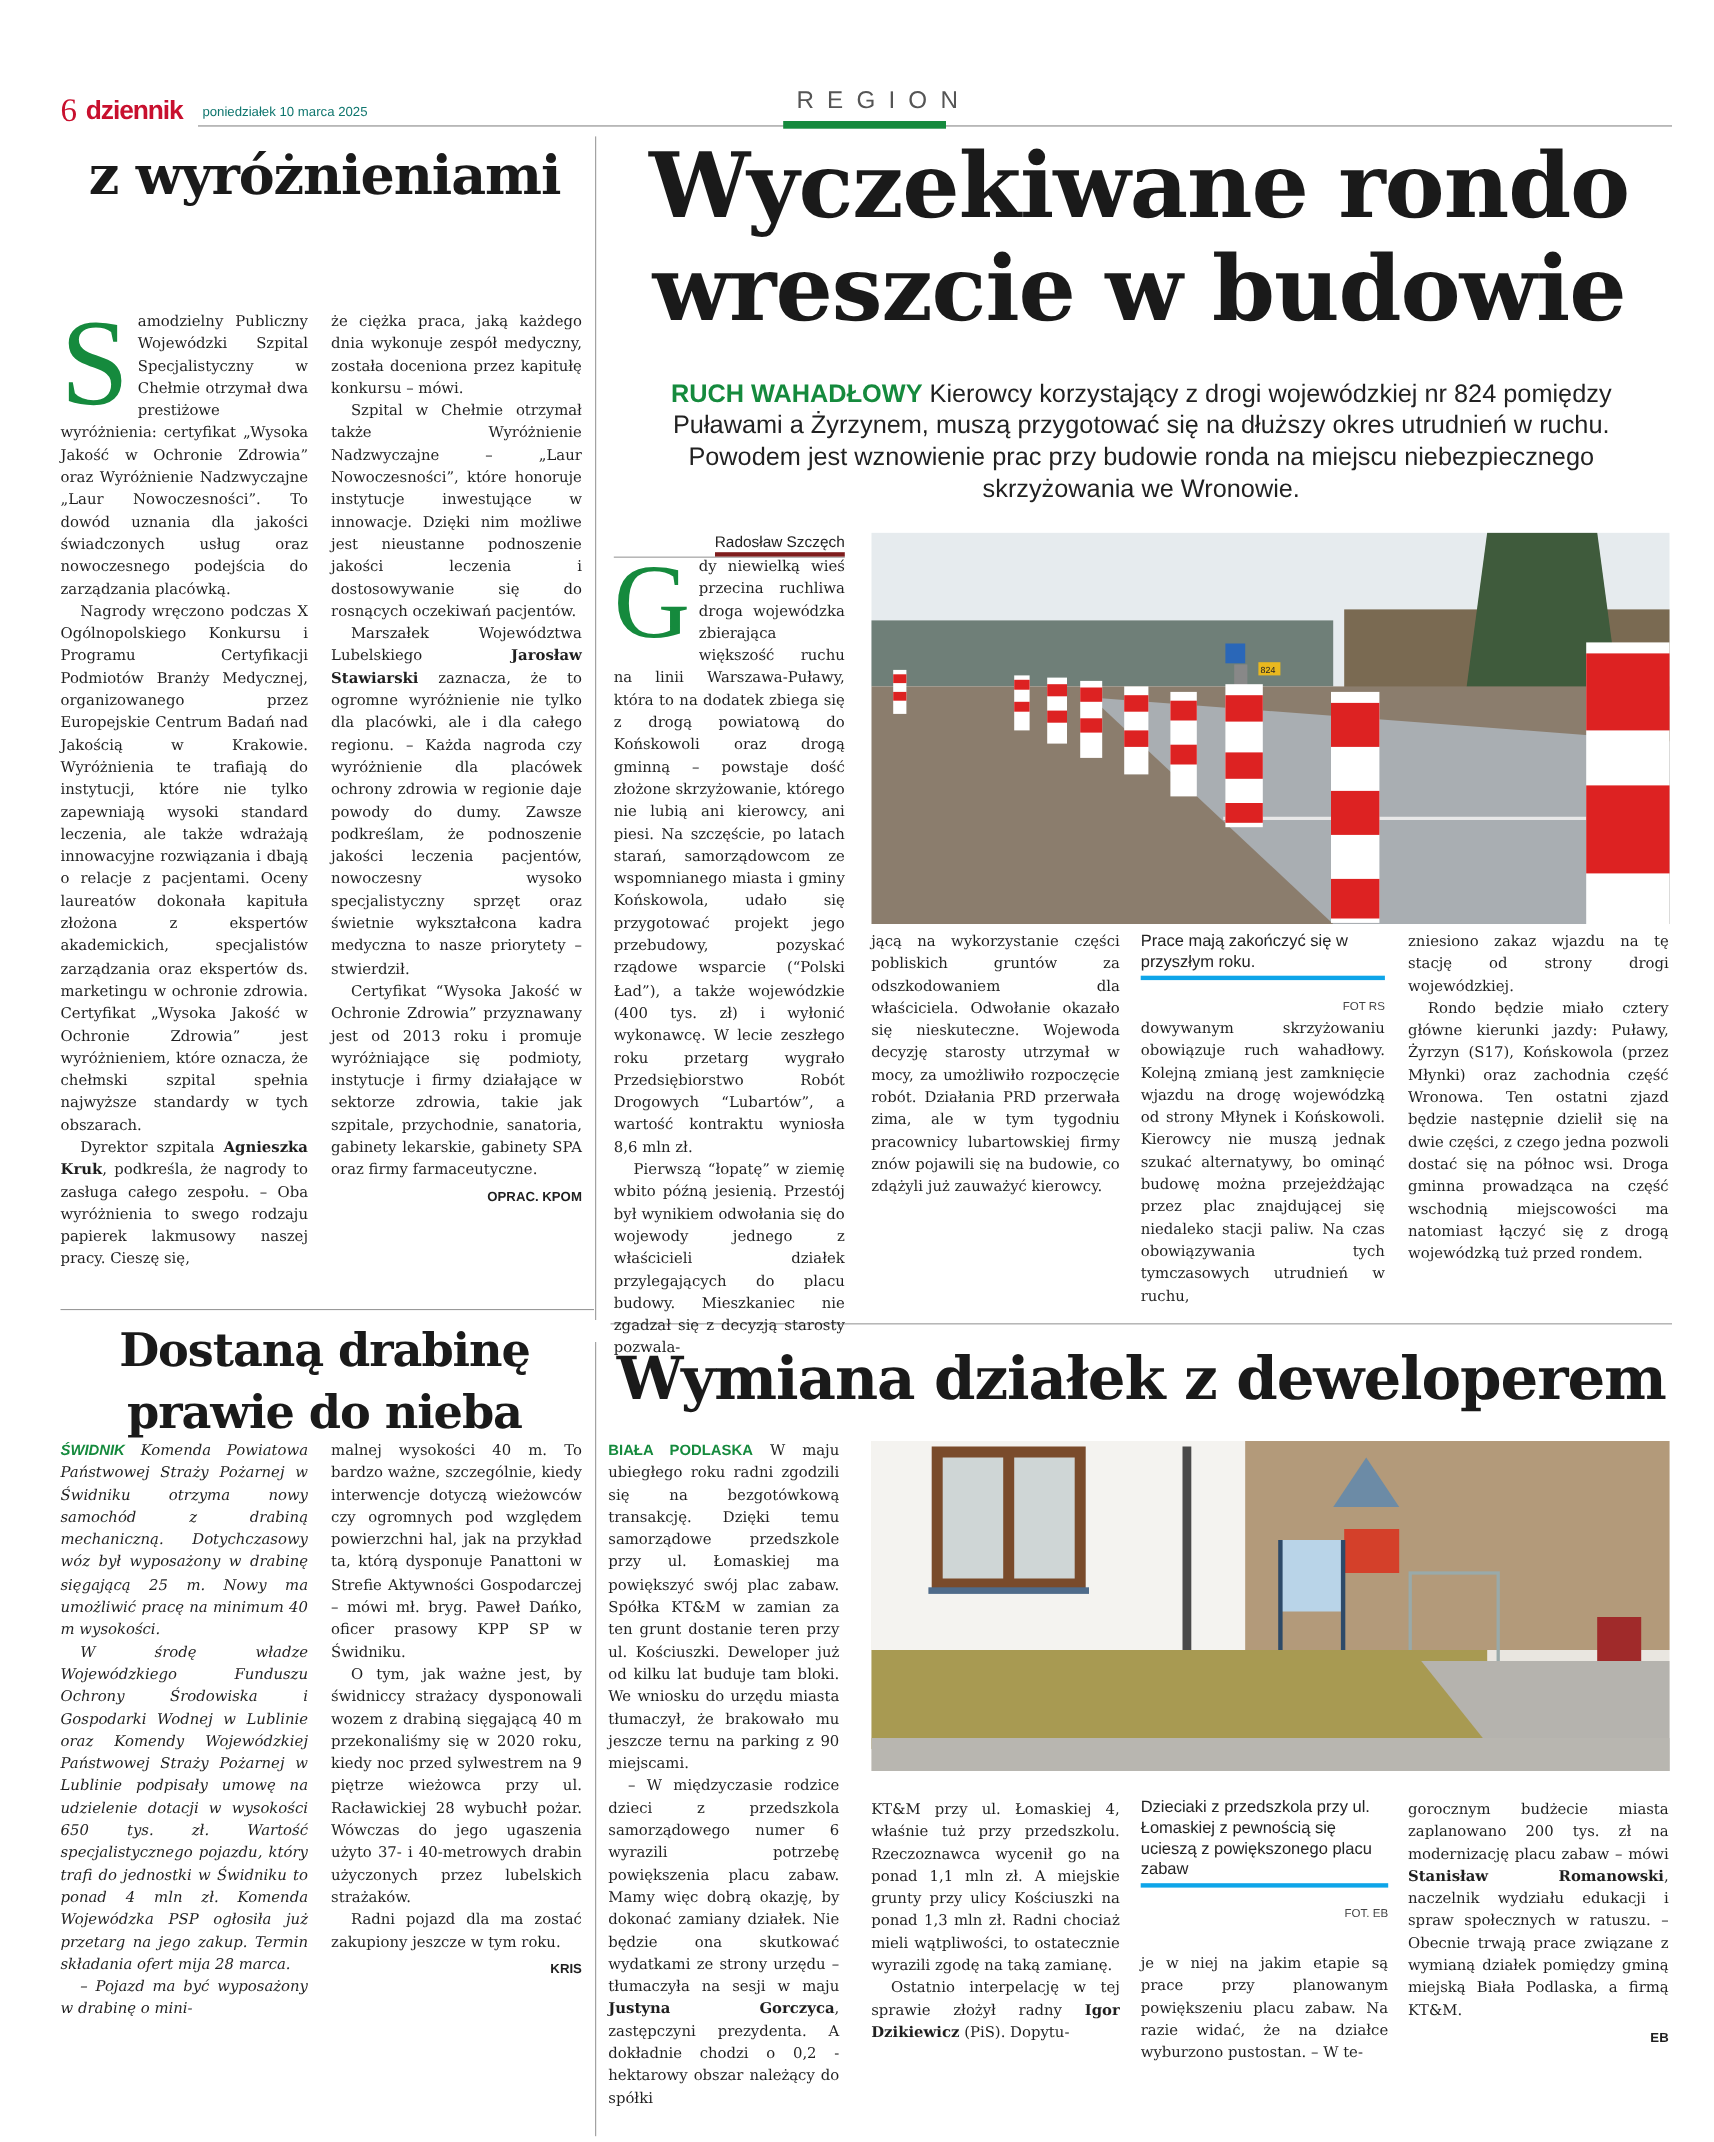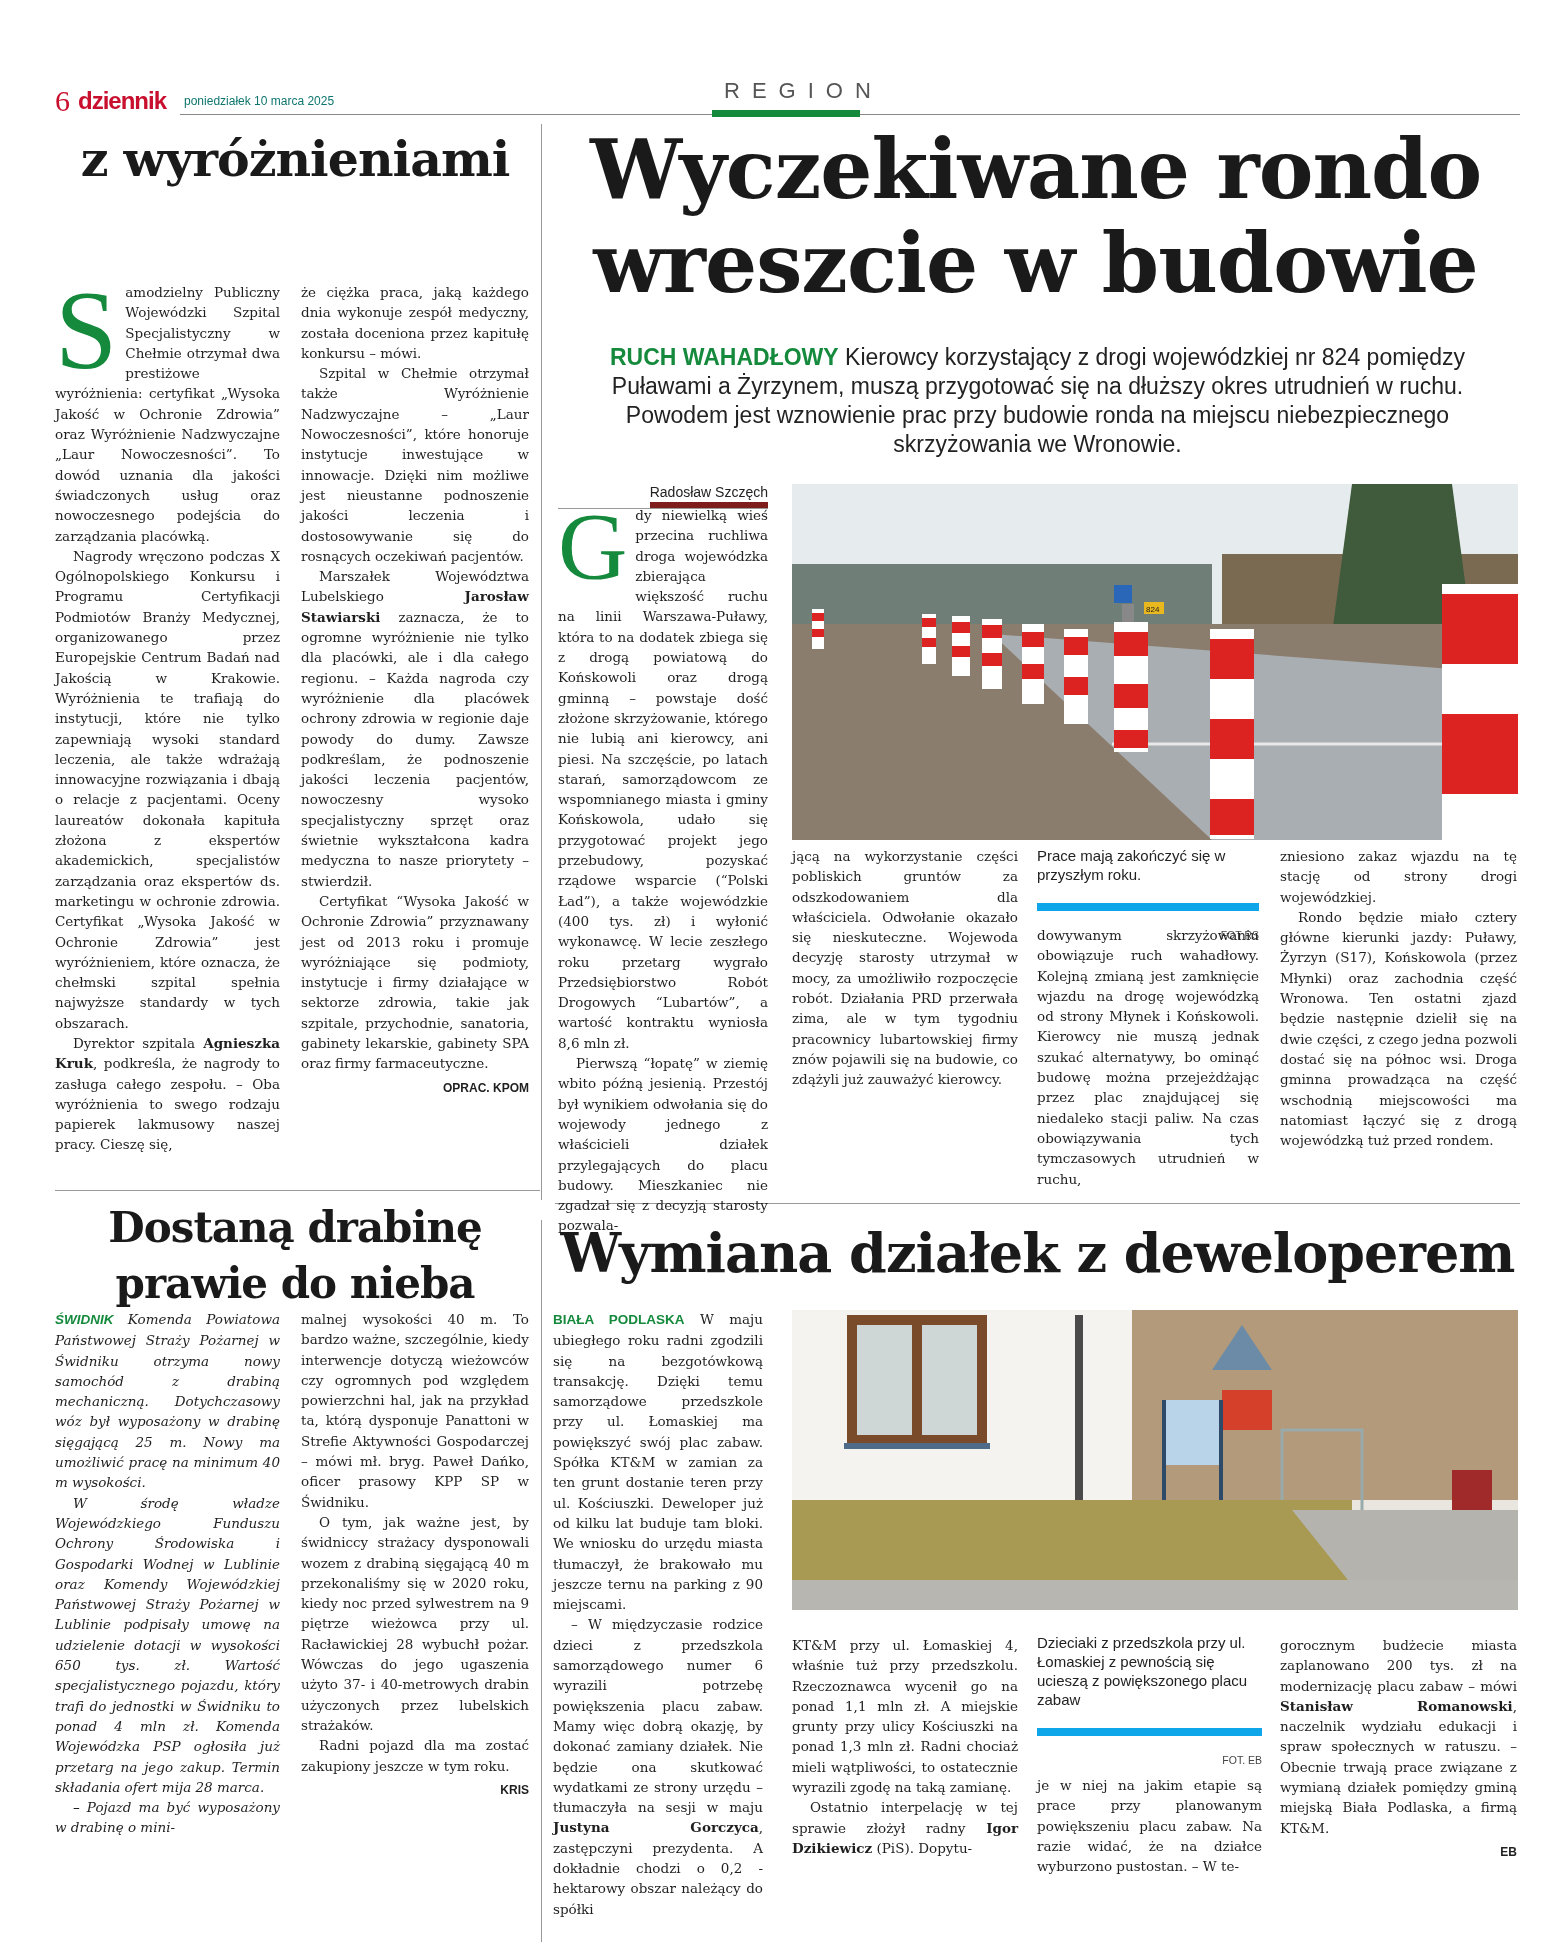--- a/index.html
+++ b/index.html
@@ -17,24 +17,24 @@
   .hrule-left { left: 55px; top: 1190px; width: 485px; height: 1px; background: #999; }
   .hrule-right { left: 555px; top: 1203px; width: 965px; height: 1px; background: #999; }
   .h1 { font-family: "DejaVu Serif", serif; font-weight: bold; color: #1a1a1a; text-align: center; letter-spacing: -1px; }
   .col { font-family: "DejaVu Serif", serif; font-size: 13.5px; line-height: 20.3px; text-align: justify; hyphens: manual; color: #1f1f1f; }
   .col p { text-indent: 18px; }
   .col p.noindent { text-indent: 0; }
   .dropcap { float: left; font-family: "Liberation Serif", serif; color: #158a3d; font-size: 96px; line-height: 80px; margin: 2px 8px 0 0; }
   .kicker { font-family: "Liberation Sans", sans-serif; font-weight: bold; color: #158a3d; }
   .sign { text-align: right; font-family: "Liberation Sans", sans-serif; font-weight: bold; font-size: 12px; letter-spacing: 0; margin-top: 4px; }
   .lead { font-family: "Liberation Sans", sans-serif; font-size: 23px; line-height: 29px; text-align: center; color: #222; font-weight: 300; }
-  .byline { font-family: "Liberation Sans", sans-serif; font-size: 14px; border-bottom: 6px solid #7f1d1d; padding-bottom: 2px; display: inline-block; }
+  .byline { font-family: "Liberation Sans", sans-serif; font-size: 14px; border-bottom: 4px solid #7f1d1d; padding-bottom: 2px; display: inline-block; }
   .byline-rule { height: 1px; background: #999; }
   .photo { overflow: hidden; }
-  .caption { font-family: "Liberation Sans", sans-serif; font-size: 15px; line-height: 19px; color: #222; border-bottom: 8px solid #0ea5e9; padding-bottom: 19px; }
+  .caption { font-family: "Liberation Sans", sans-serif; font-size: 15px; line-height: 19px; color: #222; border-bottom: 4px solid #0ea5e9; padding-bottom: 3px; }
   .credit { font-family: "Liberation Sans", sans-serif; font-size: 10.5px; color: #444; text-align: right; margin-top: 18px; }
   b.name { font-weight: bold; }
 </style>
 </head>
 <body>
 
 <div class="abs masthead">
   <span class="page-num">6</span>
   <span class="logo">dziennik</span>
   <span class="date">poniedziałek 10 marca 2025</span>

